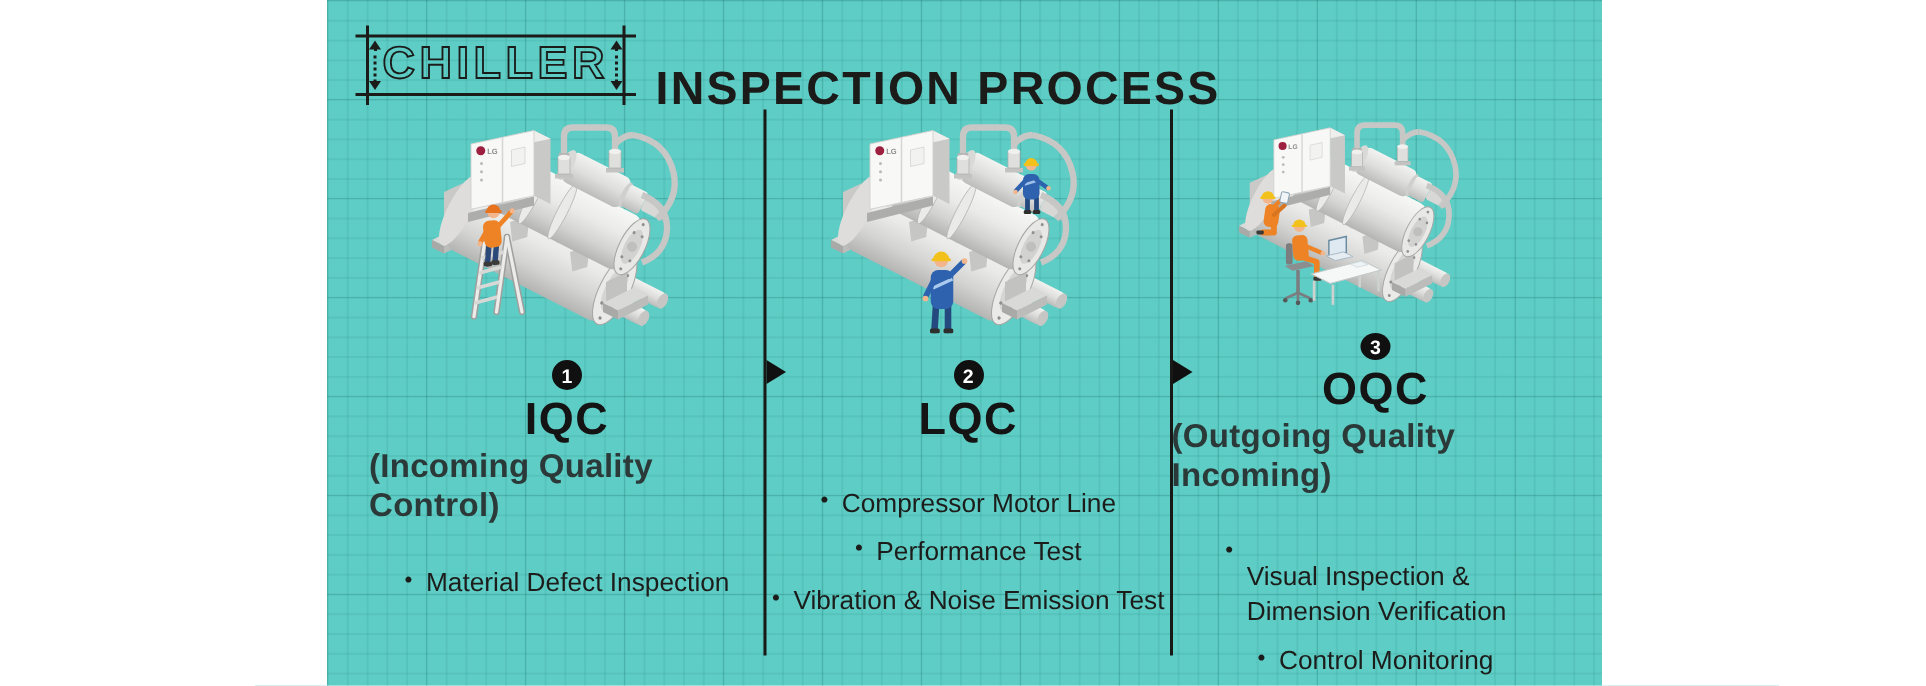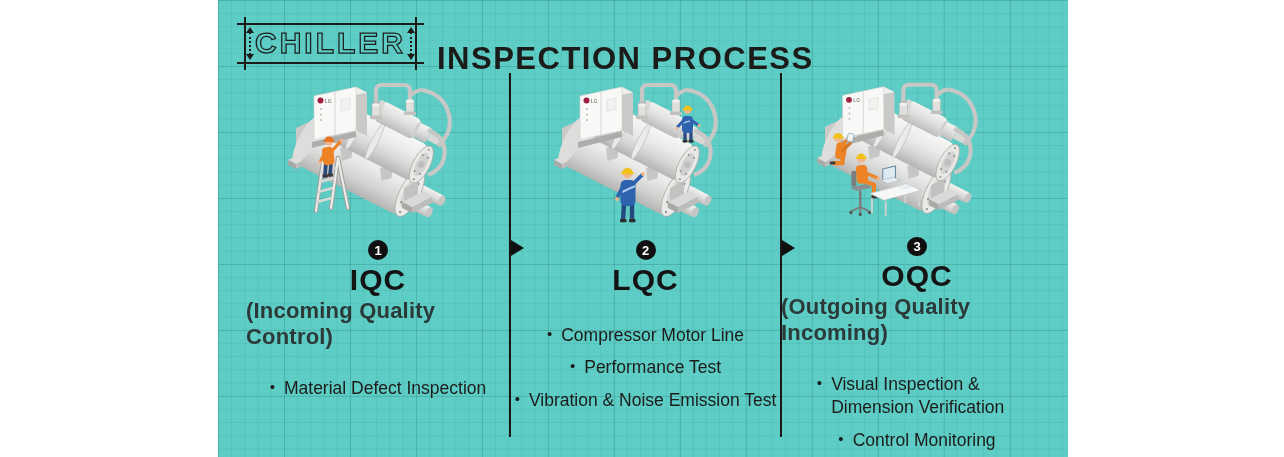--- a/index.html
+++ b/index.html
@@ -47,21 +47,21 @@
            color:#fff; font-size:13px; font-weight:700; display:flex; align-items:center;
            justify-content:center; }
   .acronym { margin-top:3px; font-size:30px; font-weight:700; letter-spacing:1px; color:#141414; }
   .fullname { margin-top:1px; font-size:22px; color:#2b3a39; letter-spacing:0.2px;font-weight:bold; }
   .bullets { margin-top:22px; list-style:none; display:flex; flex-direction:column; align-items:center; }
   .bullets li { display:flex; align-items:flex-start; gap:9px; margin:4.5px 0;
                 font-size:17.5px; color:#1c1c1a; white-space:nowrap; }
   .bullets li .dot { line-height:1.35; font-size:15px; }
   .bullets li span.txt { line-height:1.35; text-align:left; }
   .bullets li.wrap-narrow { white-space:normal; }
-  .bullets li.wrap-narrow span.txt { max-width:186px; }
+  .bullets li.wrap-narrow span.txt { max-width:186px;margin-top:16px; }
 
   
   .divider { position:absolute; top:73px; height:364px; width:2px; background:#181816; }
   #divider0 { left:291px; } #divider1 { left:562px; }
   .flow-arrow { position:absolute; top:240px; width:0; height:0;
     border-top:8.5px solid transparent; border-bottom:8.5px solid transparent;
     border-left:13px solid #101010; }
   #arrow0 { left:293px; } #arrow1 { left:564px; }
 </style>
 </head>

